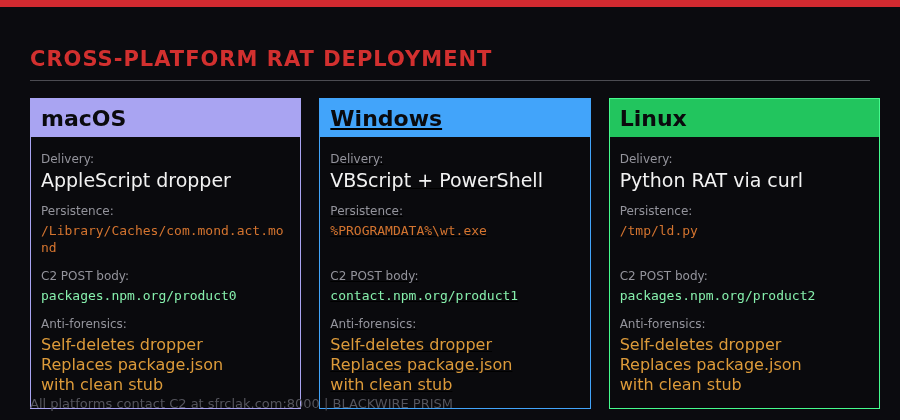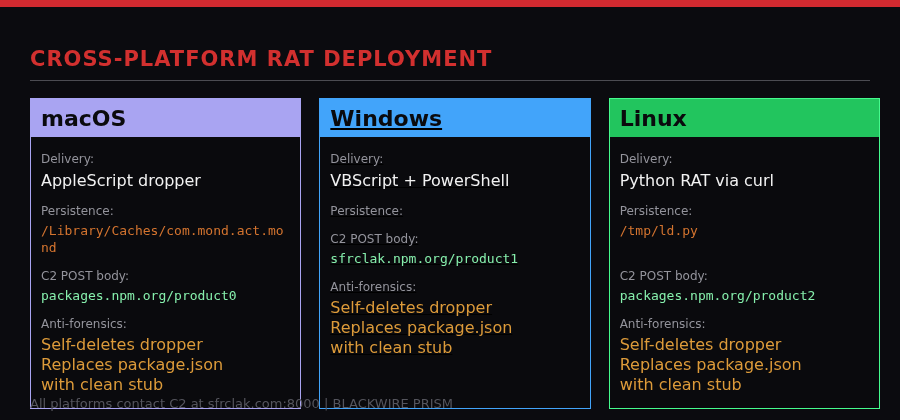--- a/index.html
+++ b/index.html
@@ -51,21 +51,21 @@
   .section { margin-top:12px; }
   .section:first-child { margin-top:0; }
   .label {
     color:#94949c;
     font-size:12px;
     line-height:16px;
     margin-bottom:3px;
   }
   .value {
     color:#f2f2f2;
-    font-size:16px;
+    font-size:19px;
     line-height:21px;
   }
   .mono {
     font-family:"DejaVu Sans Mono","Liberation Mono",monospace;
     font-size:13px;
     line-height:17px;
     word-break:break-all;
   }
   .persist { color:#d4742f; min-height:34px; }
   .c2 { color:#86efac; }
@@ -122,24 +122,25 @@
     <div class="card-header" style="background-color: rgb(66, 164, 250);">
       <span class="card-title">Windows</span>
     </div>
     <div class="card-body">
       <div class="section">
         <div class="label">Delivery:</div>
         <div class="value">VBScript + PowerShell</div>
       </div>
       <div class="section">
         <div class="label">Persistence:</div>
+        <div class="mono persist">%PROGRAMDATA%\wt.exe</div>
       </div>
       <div class="section">
         <div class="label">C2 POST body:</div>
-        <div class="mono c2">sfrclak.npm.org/product1</div>
+        <div class="mono c2">contact.npm.org/product1</div>
       </div>
       <div class="section">
         <div class="label">Anti-forensics:</div>
         <div class="af-line">Self-deletes dropper</div>
         <div class="af-line">Replaces package.json</div>
         <div class="af-line">with clean stub</div>
       </div>
     </div>
   </div>
 

